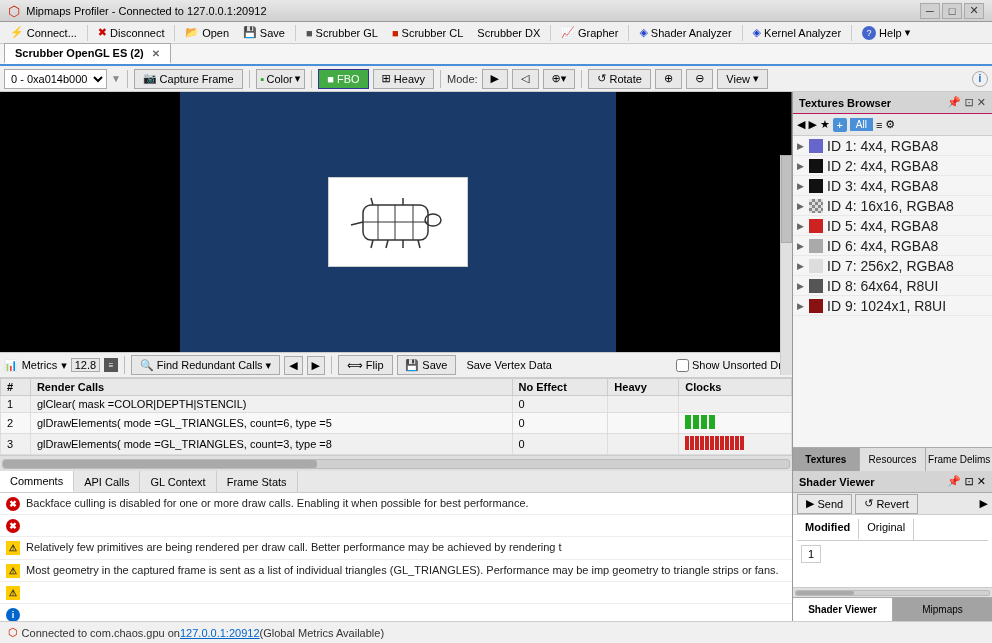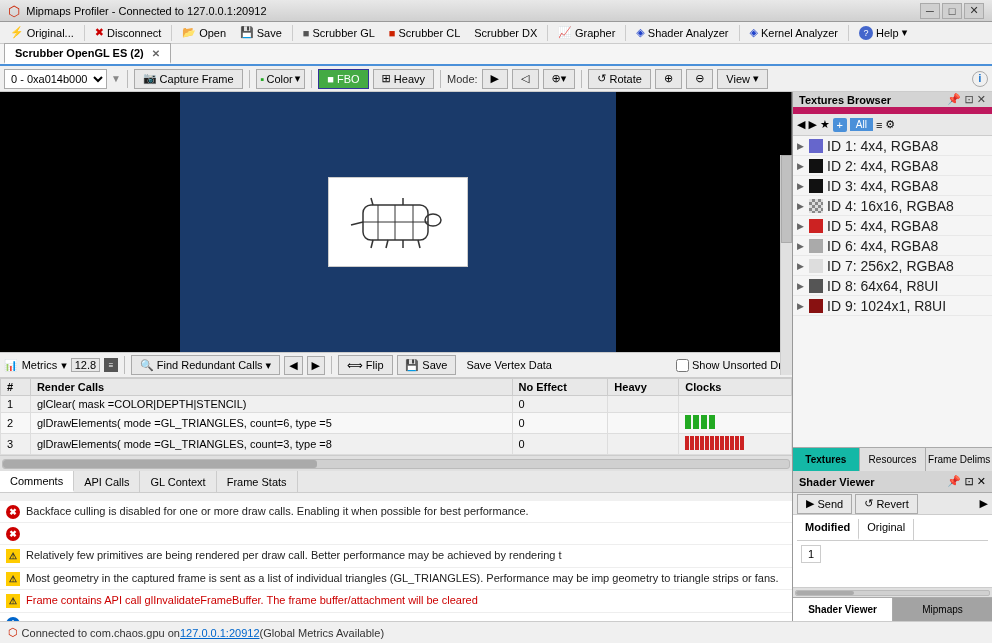--- a/index.html
+++ b/index.html
@@ -243,21 +243,21 @@
       flex-shrink: 0;
     }
 
     #textures-header {
       background: #d4d4d4;
       height: 22px;
       display: flex;
       align-items: center;
       padding: 0 6px;
       justify-content: space-between;
-      border-bottom: 7px solid #be185d;
+      border-bottom: 1px solid #be185d;
     }
     #textures-title { font-weight: bold; font-size: 11px; }
     #textures-controls { display: flex; gap: 3px; }
     #textures-controls span { cursor: pointer; font-size: 11px; color: #444; }
 
     #textures-toolbar {
       height: 22px;
       background: #e8e8e8;
       border-bottom: 1px solid #ccc;
       display: flex;
@@ -296,29 +296,28 @@
     .tex-tab {
       flex: 1;
       display: flex;
       align-items: center;
       justify-content: center;
       font-size: 10px;
       cursor: pointer;
       border-right: 1px solid #aaa;
       background: #e0e0e0;
     }
-    .tex-tab.active { background: #14b8a6; font-weight: bold; }
+    .tex-tab.active { background: #a3a3a3; font-weight: bold; }
     .tex-tab:last-child { border-right: none; }
 
     #messages-panel {
       flex: 1;
       display: flex;
       flex-direction: column;
       min-width: 0;
-      gap: 8px;
     }
 
     #messages-tabs {
       height: 22px;
       background: #e8e8e8;
       display: flex;
       align-items: center;
       border-bottom: 1px solid #ccc;
       gap: 0;
     }
@@ -537,21 +536,21 @@
       <div id="titlebar-controls">
         <span>─</span>
         <span>□</span>
         <span>✕</span>
       </div>
     </div>
 
     <div id="menubar">
       <div class="menu-item">
         <span style="color:#cc2200;">⚡</span>
-        <span>Original...</span>
+        <span>Connect...</span>
       </div>
       <div class="menu-sep"></div>
       <div class="menu-item">
         <span style="color:#cc0000;">✖</span>
         <span>Disconnect</span>
       </div>
       <div class="menu-sep"></div>
       <div class="menu-item">
         <span>📂</span>
         <span>Open</span>
@@ -877,21 +876,20 @@
             <div class="msg-row">
               <div class="msg-icon msg-icon-warn">⚠</div>
               <span class="msg-text">Relatively few primitives are being rendered per draw call. Better performance may be achieved by rendering t</span>
             </div>
             <div class="msg-row">
               <div class="msg-icon msg-icon-warn">⚠</div>
               <span class="msg-text">Most geometry in the captured frame is sent as a list of individual triangles (GL_TRIANGLES). Performance may be imp geometry to triangle strips or fans.</span>
             </div>
             <div class="msg-row">
               <div class="msg-icon msg-icon-warn">⚠</div>
-              <span class="msg-text msg-text-red">Frame contains API call glInvalidateFrameBuffer. The frame buffer/attachment will be cleared</span>
             </div>
             <div class="msg-row">
               <div class="msg-icon msg-icon-info">i</div>
             </div>
           </div>
         </div>
 
         <div id="shader-panel">
           <div id="shader-header">
             <span id="shader-title">Shader Viewer</span>

